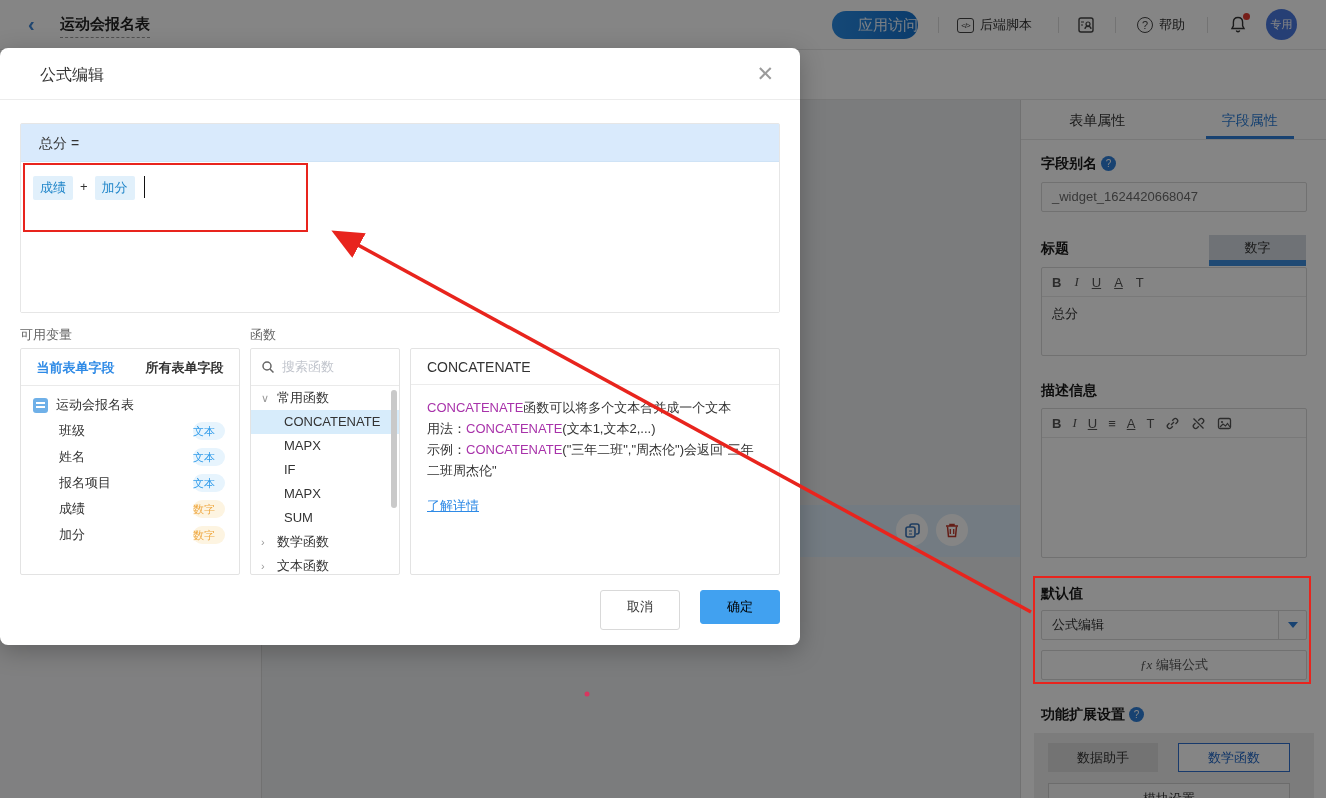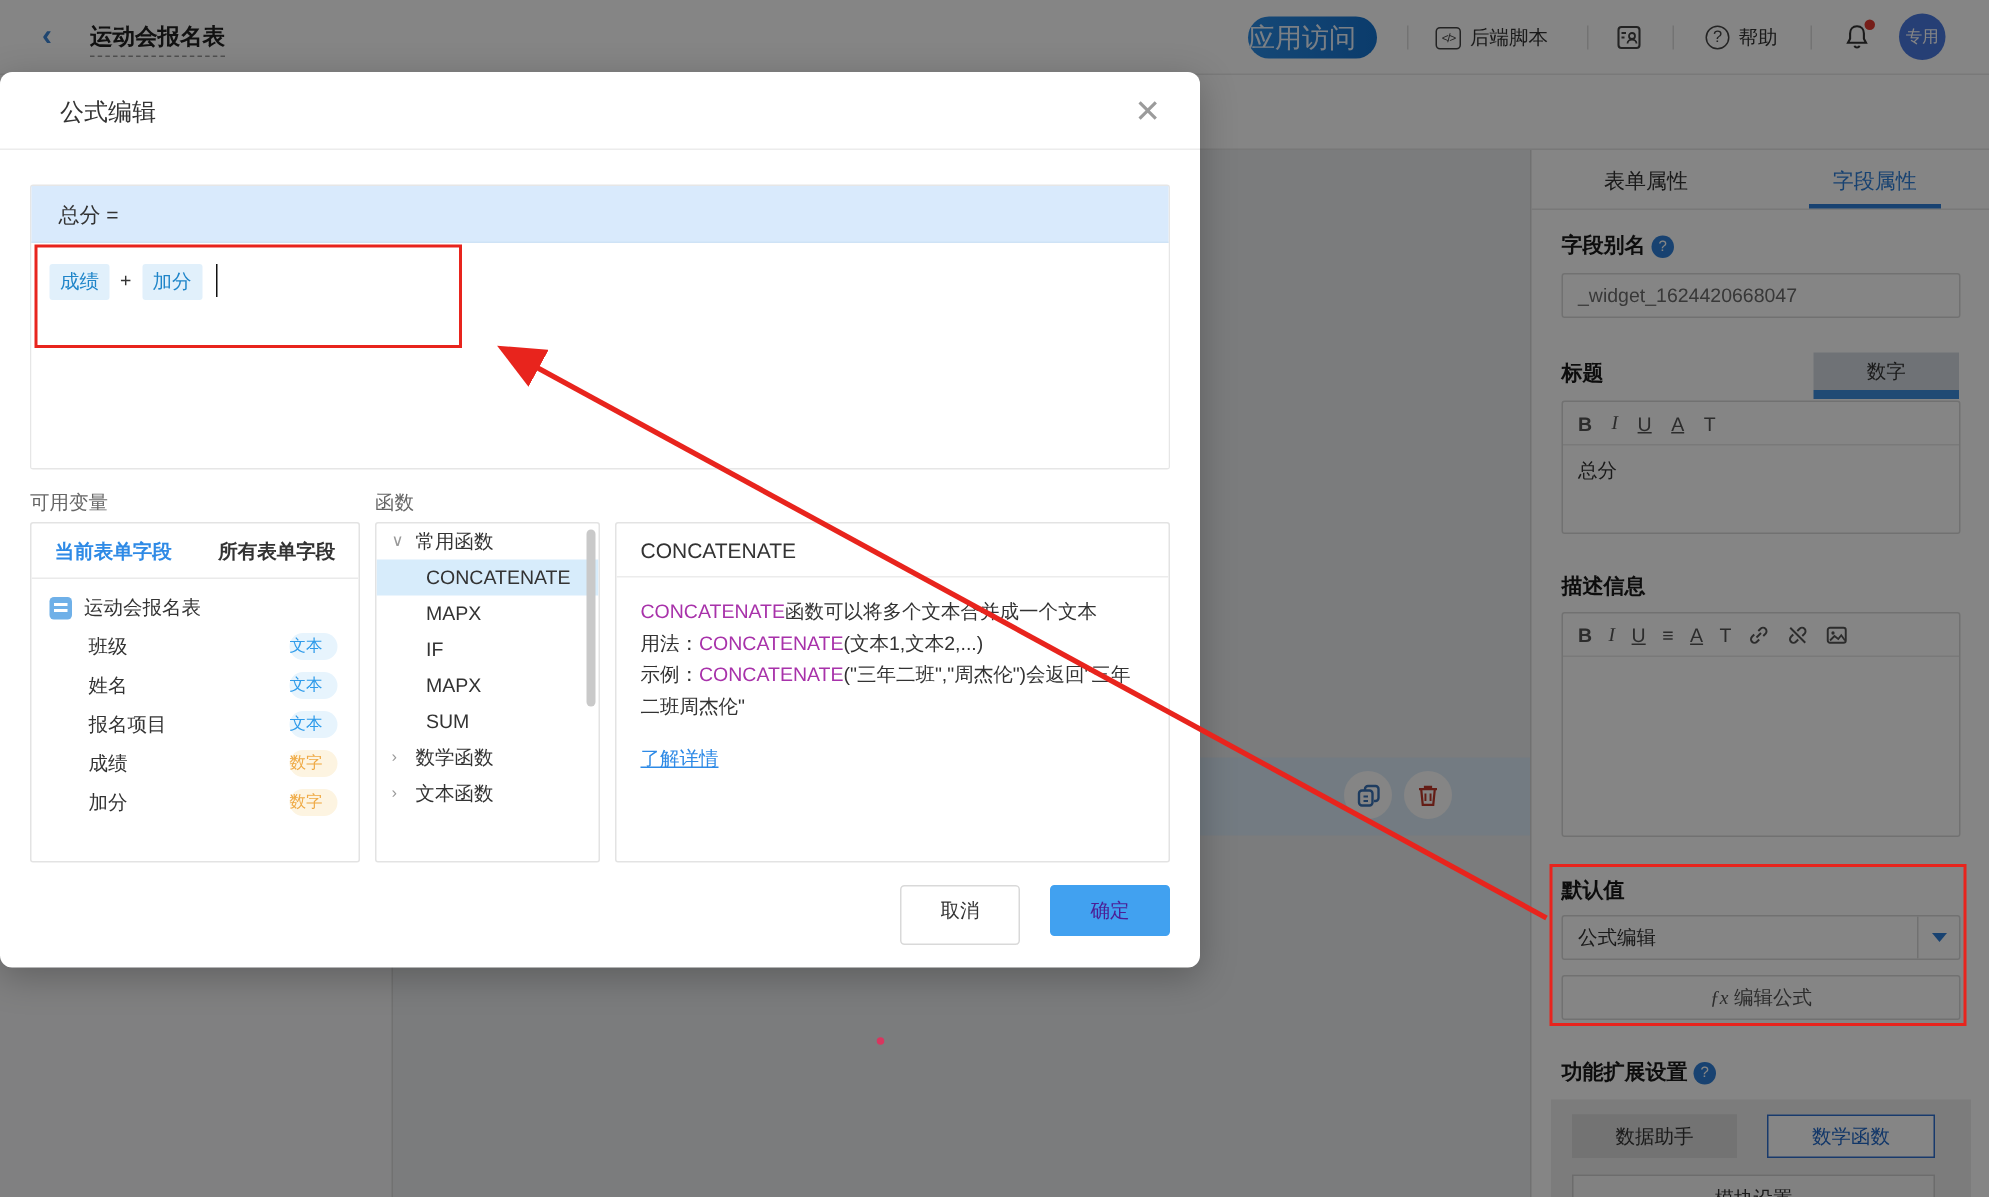--- a/index.html
+++ b/index.html
@@ -7,21 +7,21 @@
   .stage {
     position:relative; width:1326px; height:798px; overflow:hidden;
     font-family:"Liberation Sans","DejaVu Sans",sans-serif; font-size:13px; color:#333;
     background:#ecedef;
   }
   
   .appbar { position:absolute; left:0; top:0; width:1326px; height:50px; background:#fff; border-bottom:1px solid #e8e8e8; }
   .back { position:absolute; left:28px; top:13px; font-size:20px; font-weight:bold; color:#3f87d6; cursor:pointer; }
   .apptitle { position:absolute; left:60px; top:15px; font-size:15px; font-weight:bold; color:#222; border-bottom:1px dashed #9a9a9a; padding-bottom:3px; }
   .pill { position:absolute; left:832px; top:11px; width:86px; height:28px; border-radius:14px;
-          background:linear-gradient(90deg,#2a8be4,#1573cf); color:#eaf4ff; text-align:left; line-height:28px; font-size:18px; }
+          background:linear-gradient(90deg,#2a8be4,#1573cf); color:#eaf4ff; text-align:right; line-height:28px; font-size:15px; }
   .hdiv { position:absolute; top:17px; width:1px; height:16px; background:#dcdcdc; }
   .hitem { position:absolute; top:0; height:50px; display:flex; align-items:center; gap:6px; color:#333; font-size:13px; }
   .sqicon { width:17px; height:15px; border:1.4px solid #444; border-radius:3px; display:flex; align-items:center; justify-content:center; font-size:8px; color:#444; letter-spacing:-1px; }
   .qicon { width:16px; height:16px; border:1.4px solid #444; border-radius:50%; text-align:center; line-height:14px; font-size:11px; color:#444; }
   .bellwrap { position:absolute; left:1228px; top:15px; width:22px; height:22px; }
   .belldot { position:absolute; right:0; top:-2px; width:7px; height:7px; border-radius:50%; background:#e23b30; }
   .avatar { position:absolute; left:1266px; top:9px; width:31px; height:31px; border-radius:50%; background:#4a79e0; color:#fff; font-size:11px; display:flex; align-items:center; justify-content:center; }
   .subbar { position:absolute; left:0; top:50px; width:1326px; height:50px; background:#fff; border-bottom:1px solid #e6e6e6; }
   .partial { position:absolute; left:795px; top:64px; font-size:14px; color:#222; }
   .obtn { position:absolute; top:59px; width:80px; height:30px; border:1px solid #2f79cd; border-radius:3px; background:#fff; color:#2f79cd; text-align:center; line-height:28px; font-size:13px; cursor:pointer; }
@@ -87,21 +87,21 @@
   .fnrow { height:24px; line-height:24px; padding-left:10px; color:#333; cursor:pointer; display:flex; align-items:center; gap:6px; }
   .fnrow .chev { color:#999; font-size:11px; width:10px; }
   .fnitem { height:24px; line-height:24px; padding-left:33px; color:#333; cursor:pointer; }
   .fnitem.sel { background:#d7ecfb; }
   .scrollthumb { position:absolute; right:2px; top:4px; width:6px; height:118px; border-radius:3px; background:#c9c9c9; }
   .dhead { height:36px; line-height:36px; padding-left:16px; border-bottom:1px solid #ececec; font-size:14px; color:#333; }
   .dbody { padding:12px 16px; font-size:13px; line-height:21px; color:#333; }
   .kw { color:#a832aa; }
   .dlink { display:inline-block; margin-top:14px; color:#2e8ae6; text-decoration:underline; cursor:pointer; }
   .mcancel { position:absolute; left:600px; top:542px; width:80px; height:40px; background:#fff; border:1px solid #d9d9d9; border-radius:3px; text-align:center; line-height:32px; color:#333; cursor:pointer; }
-  .mok { position:absolute; left:700px; top:542px; width:80px; height:34px; background:#41a1f0; border:1px solid #41a1f0; border-radius:3px; text-align:center; line-height:32px; color:#4c1d95; cursor:pointer; }
+  .mok { position:absolute; left:700px; top:542px; width:80px; height:34px; background:#41a1f0; border:1px solid #41a1f0; border-radius:3px; text-align:center; line-height:32px; color:#000000; cursor:pointer; }
   
   .annot { position:absolute; inset:0; z-index:100; pointer-events:none; }
   .ared { position:absolute; border:2px solid #e8241d; z-index:100; pointer-events:none; }
 </style>
 </head>
 <body>
 
 <div class="stage">
 
   <div class="appbar">
@@ -287,20 +287,27 @@
           <span class="badge b-num">数字</span>
         </div>
         <div class="vrow field">
           <span class="vname">加分</span>
           <span class="badge b-num">数字</span>
         </div>
       </div>
     </div>
 
     <div class="mbox" style="left:250px; width:150px">
+      <div class="srow">
+        <svg width="14" height="14" viewBox="0 0 14 14">
+          <circle cx="6" cy="6" r="4" fill="none" stroke="#666" stroke-width="1.5"></circle>
+          <path d="M9 9l3.5 3.5" stroke="#666" stroke-width="1.5"></path>
+        </svg>
+        <span class="sph">搜索函数</span>
+      </div>
       <div class="fnlist">
         <div class="fnrow">
           <span class="chev">∨</span>
           <span>常用函数</span>
         </div>
         <div class="fnitem sel">CONCATENATE</div>
         <div class="fnitem">MAPX</div>
         <div class="fnitem">IF</div>
         <div class="fnitem">MAPX</div>
         <div class="fnitem">SUM</div>

